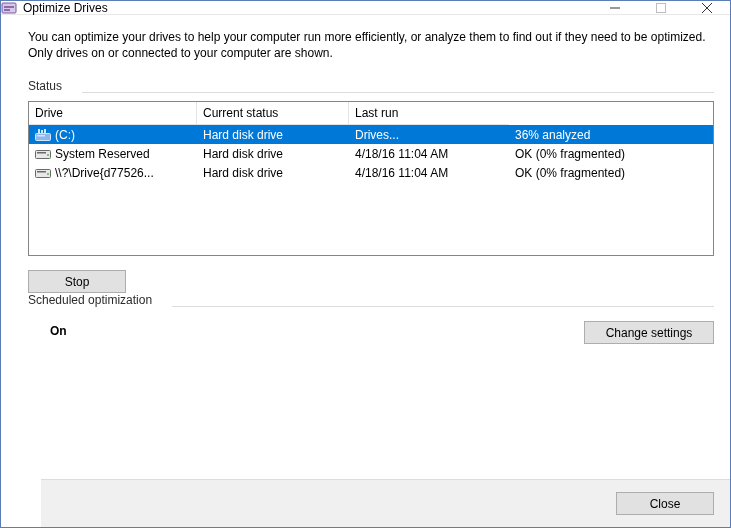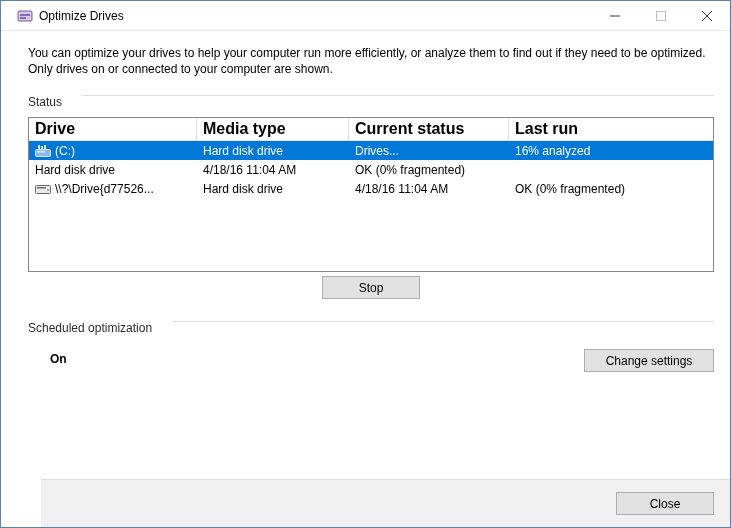--- a/index.html
+++ b/index.html
@@ -9,24 +9,24 @@
     font-size: 12px;
     background: #fff;
     color: #000;
     width: 731px;
     height: 528px;
     border: 1px solid #5a7eb3;
     overflow: hidden;
     position: relative;
   }
   .titlebar {
-    height: 30px;
-    display: flex;
-    align-items: center;
-    padding-left: 16px;
+    height: 14px;
+    display: flex;
+    align-items: center;
+    padding-left: 0;
     background: #fff;
     border-bottom: 1px solid #e8e8e8;
   }
   .titlebar .app-icon {
     width: 16px; height: 16px;
     margin-right: 6px;
   }
   .titlebar .title {
     flex: 1;
     color: #000;
@@ -48,21 +48,21 @@
   .content {
     padding: 14px 16px 10px 27px;
   }
   .intro {
     color: #000;
     line-height: 1.35;
     margin-bottom: 18px;
   }
   .section-label {
     display: flex;
-    align-items: flex-start;
+    align-items: flex-end;
     gap: 20px;
     margin-bottom: 8px;
     color: #2b2b2b;
   }
   .section-label .rule {
     flex: 1;
     height: 1px;
     background: #dcdcdc;
   }
 
@@ -72,23 +72,22 @@
     overflow: hidden;
     background: #fff;
   }
   .lv-header, .lv-row {
     display: grid;
     grid-template-columns: 168px 152px 160px 1fr;
     align-items: center;
   }
   .lv-header {
     height: 23px;
-    font-size: 16px;
-    color: #000;
-    font-weight: bold;
+    font-size: 12px;
+    color: #000;
   }
   .lv-header .hcell {
     height: 100%;
     display: flex;
     align-items: center;
     padding-left: 6px;
     border-right: 1px solid #e3e3e3;
     border-bottom: 1px solid #e3e3e3;
     background: #fff;
   }
@@ -112,36 +111,35 @@
   .lv-row.selected {
     background: #0078d7;
     color: #fff;
   }
   .drive-icon {
     width: 16px; height: 12px; flex: 0 0 16px;
   }
 
   .btn-row {
     display: flex;
-    justify-content: center;
-    margin-top: 4px;
+    justify-content: flex-start;
+    margin-top: 14px;
     gap: 8px;
   }
   .btn {
     min-width: 98px;
     height: 23px;
     border: 1px solid #adadad;
     background: #e1e1e1;
     font: inherit;
     padding: 0 14px;
     cursor: default;
   }
 
   .sched {
-    margin-top: 22px;
   }
   .sched-body {
     display: flex;
     align-items: flex-start;
     justify-content: space-between;
     padding: 6px 0 0 22px;
     gap: 9px;
   }
   .sched-left { line-height: 1.7; }
   .sched-left .on { font-weight: 600; }
@@ -195,41 +193,48 @@
   <div class="intro">You can optimize your drives to help your computer run more efficiently, or analyze them to find out if they need to be optimized. Only drives on or connected to your computer are shown.</div>
 
   <div class="section-label">
     <span>Status</span>
     <span class="rule"></span>
   </div>
 
   <div class="listbox">
     <div class="lv-header">
       <div class="hcell">Drive</div>
-      <div class="hcell">Media type</div>
       <div class="hcell">Current status</div>
       <div class="hcell">Last run</div>
     </div>
     <div id="rows">
         <div class="lv-row selected">
           <div class="cell first">
             <span class="drive-icon"><svg viewBox="0 0 16 12" width="16" height="12">
                 <rect x="0.5" y="4.5" width="15" height="7" rx="1" fill="#8fb8e8" stroke="#cfe6ff"></rect>
                 <rect x="2" y="6" width="8" height="1.5" fill="#cfe6ff"></rect>
                 <rect x="3" y="0" width="2" height="4" fill="#cfe6ff"></rect>
                 <rect x="6" y="1" width="2" height="3" fill="#cfe6ff"></rect>
                 <rect x="9" y="0" width="2" height="4" fill="#cfe6ff"></rect>
               </svg></span>
             <span>(C:)</span>
           </div>
           <div class="cell">Hard disk drive</div>
           <div class="cell">Drives...</div>
-          <div class="cell">16% analyzed</div>
+          <div class="cell">36% analyzed</div>
         </div>
         <div class="lv-row">
+          <div class="cell first">
+            <span class="drive-icon"><svg viewBox="0 0 16 12" width="16" height="12">
+                <rect x="0.5" y="2.5" width="15" height="8" rx="1" fill="#e8e8e8" stroke="#6a6a6a"></rect>
+                <rect x="2" y="4" width="9" height="1.5" fill="#6a6a6a"></rect>
+                <circle cx="13" cy="7" r="1" fill="#55b955"></circle>
+              </svg></span>
+            <span>System Reserved</span>
+          </div>
           <div class="cell">Hard disk drive</div>
           <div class="cell">4/18/16 11:04 AM</div>
           <div class="cell">OK (0% fragmented)</div>
         </div>
         <div class="lv-row">
           <div class="cell first">
             <span class="drive-icon"><svg viewBox="0 0 16 12" width="16" height="12">
                 <rect x="0.5" y="2.5" width="15" height="8" rx="1" fill="#e8e8e8" stroke="#6a6a6a"></rect>
                 <rect x="2" y="4" width="9" height="1.5" fill="#6a6a6a"></rect>
                 <circle cx="13" cy="7" r="1" fill="#55b955"></circle>

